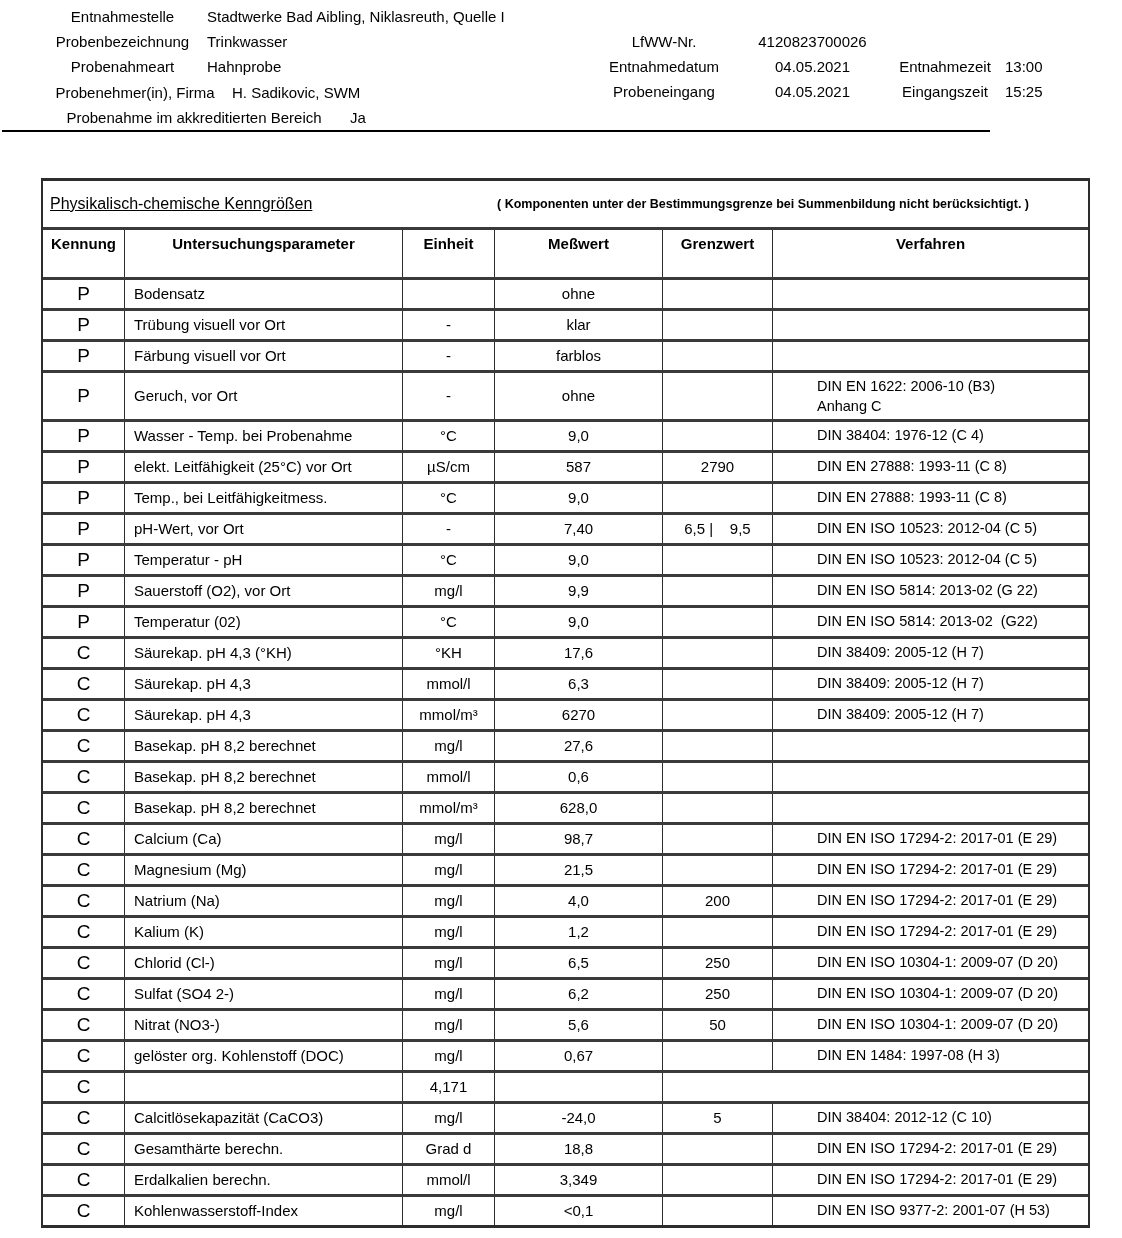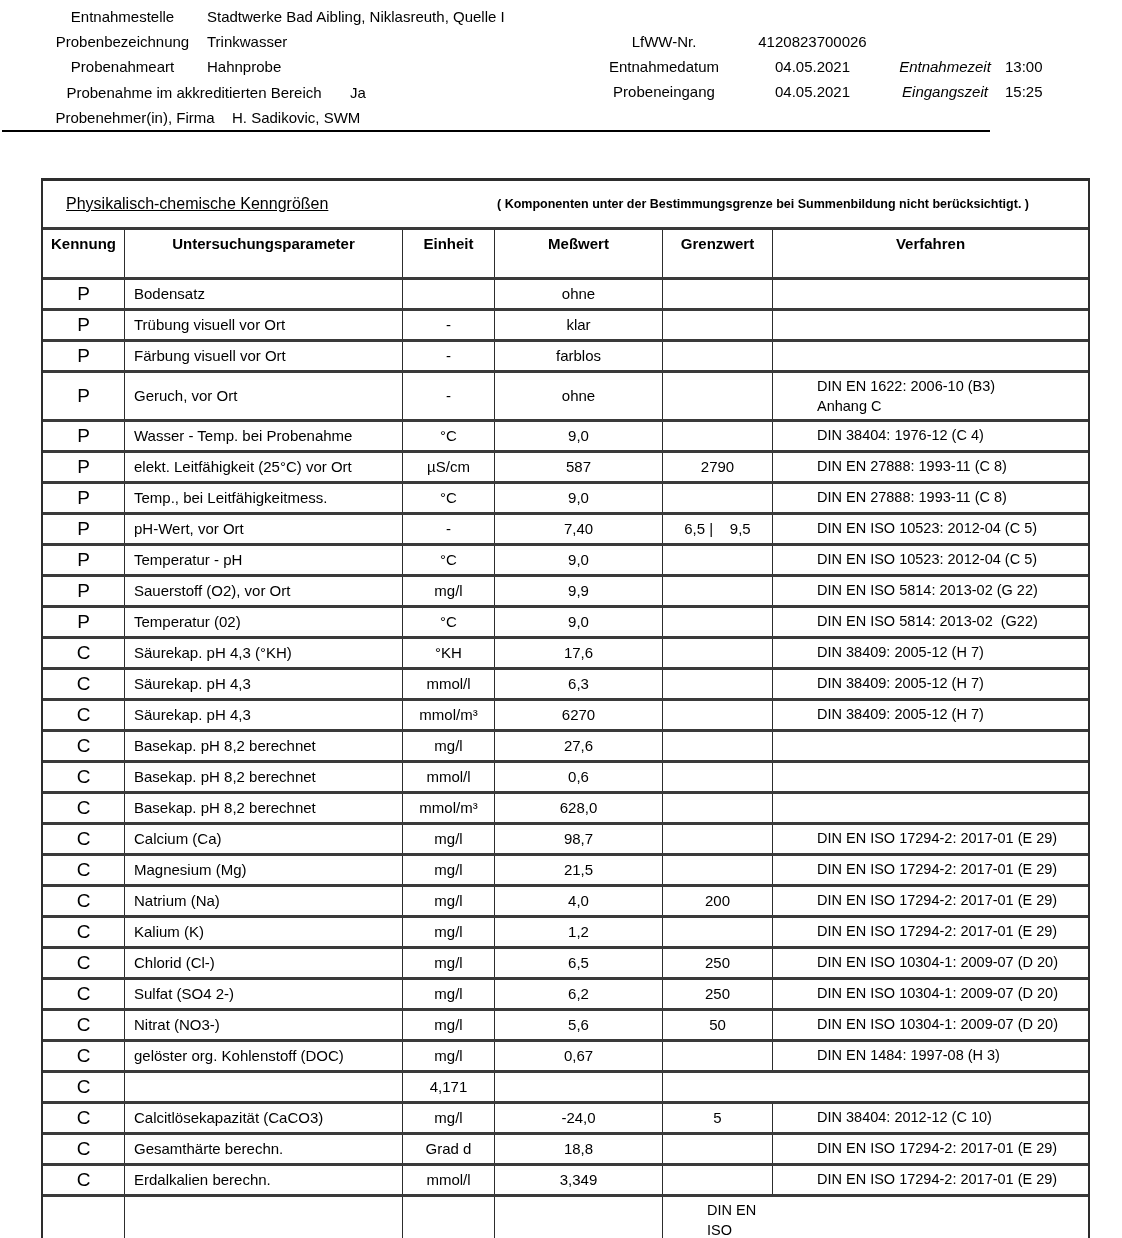--- a/index.html
+++ b/index.html
@@ -11,30 +11,30 @@
   
   .doc-header{position:relative;margin:0 0 0 38px;padding-top:4px;font-size:15px;text-align:center;}
   .hline{height:25.2px;display:flex;align-items:center;white-space:pre;}
   .hlabel{display:inline-block;}
   .w169{width:169px;}
   .w194{width:194px;}
   .w312{width:312px;}
   .doc-header-right{position:absolute;left:510px;top:29px;}
   .hrlabel{display:inline-block;width:152px;margin-left:40px;}
   .hrvalue{display:inline-block;width:145px;}
-  .hrlabel2{display:inline-block;width:120px;font-style:italic;}
+  .hrlabel2{display:inline-block;width:120px;}
   .header-rule{margin:0 0 0 2px;border:none;border-top:2px solid #000;width:988px;}
   
   .rt{
     margin:46px 0 0 41px;width:1045px;
     border:2px solid #2d2d2d;border-top-width:3px;border-bottom-width:3px;
     box-sizing:content-box;
   }
   .title-row{position:relative;height:46px;border-bottom:3px solid #3a3a3a;display:flex;align-items:center;}
-  .rt-title{margin-left:23px;font-size:16px;text-decoration:underline;}
+  .rt-title{margin-left:7px;font-size:16px;text-decoration:underline;}
   .rt-note{position:absolute;left:454px;top:50%;transform:translateY(-50%);font-weight:bold;font-size:12.5px;white-space:pre;}
   .grid6{display:grid;grid-template-columns:82px 278px 92px 168px 110px 315px;}
   .head-row{height:47px;border-bottom:3px solid #3a3a3a;}
   .head-row .hc{
     border-right:1px solid #2d2d2d;display:flex;justify-content:center;align-items:flex-start;
     padding-top:5px;font-weight:bold;font-size:15px;box-sizing:border-box;
   }
   .head-row .hc:last-child{border-right:none;}
   .row{border-bottom:3px solid #3a3a3a;}
   #rows .row:last-child{border-bottom:none;}
@@ -55,24 +55,24 @@
   <div class="hline">
     <span class="hlabel w169">Entnahmestelle</span><span>Stadtwerke Bad Aibling, Niklasreuth, Quelle I</span>
   </div>
   <div class="hline">
     <span class="hlabel w169">Probenbezeichnung</span><span>Trinkwasser</span>
   </div>
   <div class="hline">
     <span class="hlabel w169">Probenahmeart</span><span>Hahnprobe</span>
   </div>
   <div class="hline">
+    <span class="hlabel w194">Probenehmer(in), Firma</span><span>H. Sadikovic, SWM</span>
+  </div>
+  <div class="hline">
     <span class="hlabel w312">Probenahme im akkreditierten Bereich</span><span>Ja</span>
-  </div>
-  <div class="hline">
-    <span class="hlabel w194">Probenehmer(in), Firma</span><span>H. Sadikovic, SWM</span>
   </div>
 
   <div class="doc-header-right">
     <div class="hline">
       <span class="hrlabel">LfWW-Nr.</span><span class="hrvalue">4120823700026</span><span class="hrlabel2"></span><span></span>
     </div>
     <div class="hline">
       <span class="hrlabel">Entnahmedatum</span><span class="hrvalue">04.05.2021</span><span class="hrlabel2">Entnahmezeit</span><span>13:00</span>
     </div>
     <div class="hline">
@@ -353,19 +353,20 @@
     <div class="c ck">C</div>
     <div class="c cp">Erdalkalien berechn.</div>
     <div class="c ce">mmol/l</div>
     <div class="c cm">3,349</div>
     <div class="c cg"></div>
     <div class="c cv">DIN EN ISO 17294-2: 2017-01 (E 29)</div>
   </div>
 
   <div class="row grid6">
     <div class="c ck">C</div>
+    <div class="c cp">Kohlenwasserstoff-Index</div>
     <div class="c ce">mg/l</div>
     <div class="c cm">&lt;0,1</div>
     <div class="c cg"></div>
     <div class="c cv">DIN EN ISO 9377-2: 2001-07 (H 53)</div>
   </div>
 </div>
 </div>
 
 </body></html>

